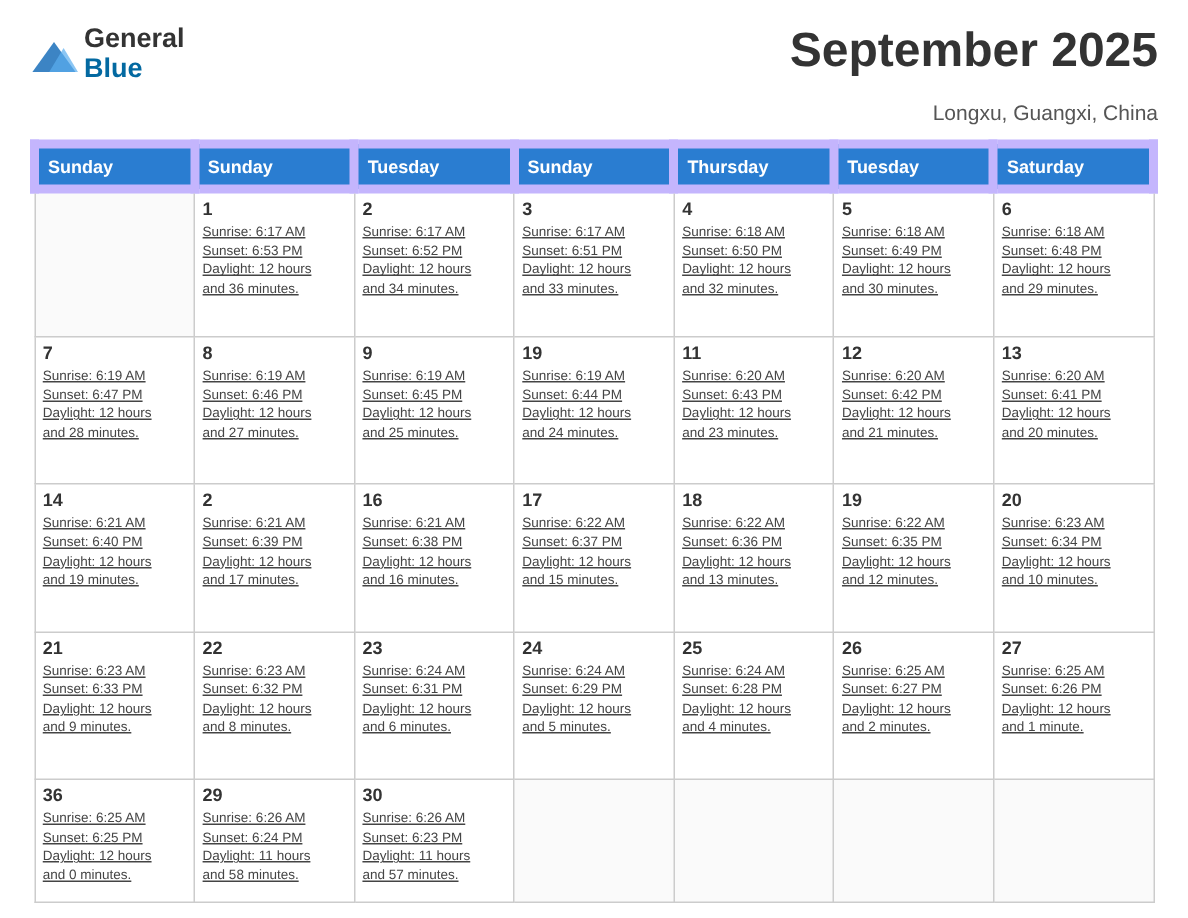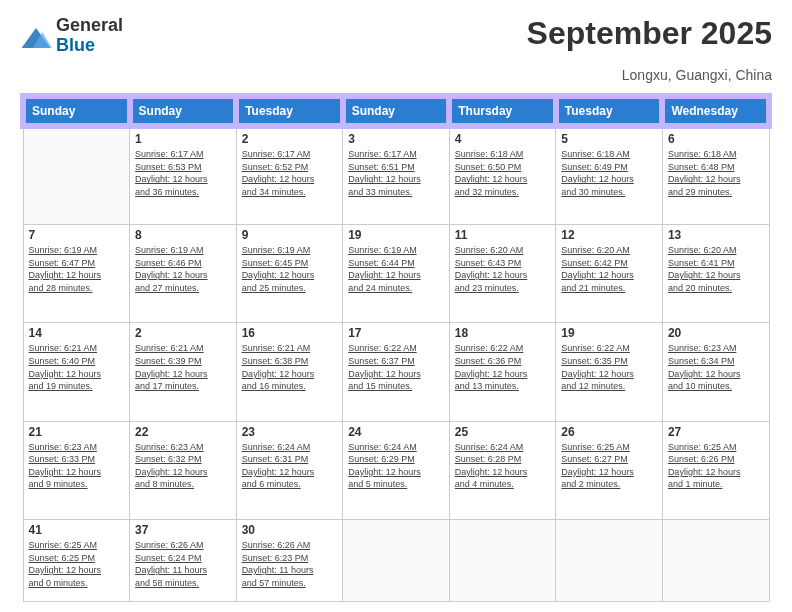--- a/index.html
+++ b/index.html
@@ -127,21 +127,21 @@
 
   <table class="calendar">
     <thead>
       <tr>
       <th>Sunday</th>
           <th>Sunday</th>
           <th>Tuesday</th>
           <th>Sunday</th>
           <th>Thursday</th>
           <th>Tuesday</th>
-          <th>Wednesday</th>
+          <th>Saturday</th>
         </tr>
     </thead>
     <tbody id="calendar-body">
     <tr>
           <td class="empty-cell"></td>
           <td>
             <span class="day-num">1</span>
             <div class="day-info" style="white-space: pre-line;">Sunrise: 6:17 AM
 Sunset: 6:53 PM
 Daylight: 12 hours
@@ -331,28 +331,28 @@
           <td>
             <span class="day-num">27</span>
             <div class="day-info" style="white-space: pre-line;">Sunrise: 6:25 AM
 Sunset: 6:26 PM
 Daylight: 12 hours
 and 1 minute.</div>
           </td>
         </tr>
         <tr class="last-row">
           <td>
-            <span class="day-num">41</span>
+            <span class="day-num">36</span>
             <div class="day-info" style="white-space: pre-line;">Sunrise: 6:25 AM
 Sunset: 6:25 PM
 Daylight: 12 hours
 and 0 minutes.</div>
           </td>
           <td>
-            <span class="day-num">37</span>
+            <span class="day-num">29</span>
             <div class="day-info" style="white-space: pre-line;">Sunrise: 6:26 AM
 Sunset: 6:24 PM
 Daylight: 11 hours
 and 58 minutes.</div>
           </td>
           <td>
             <span class="day-num">30</span>
             <div class="day-info" style="white-space: pre-line;">Sunrise: 6:26 AM
 Sunset: 6:23 PM
 Daylight: 11 hours

